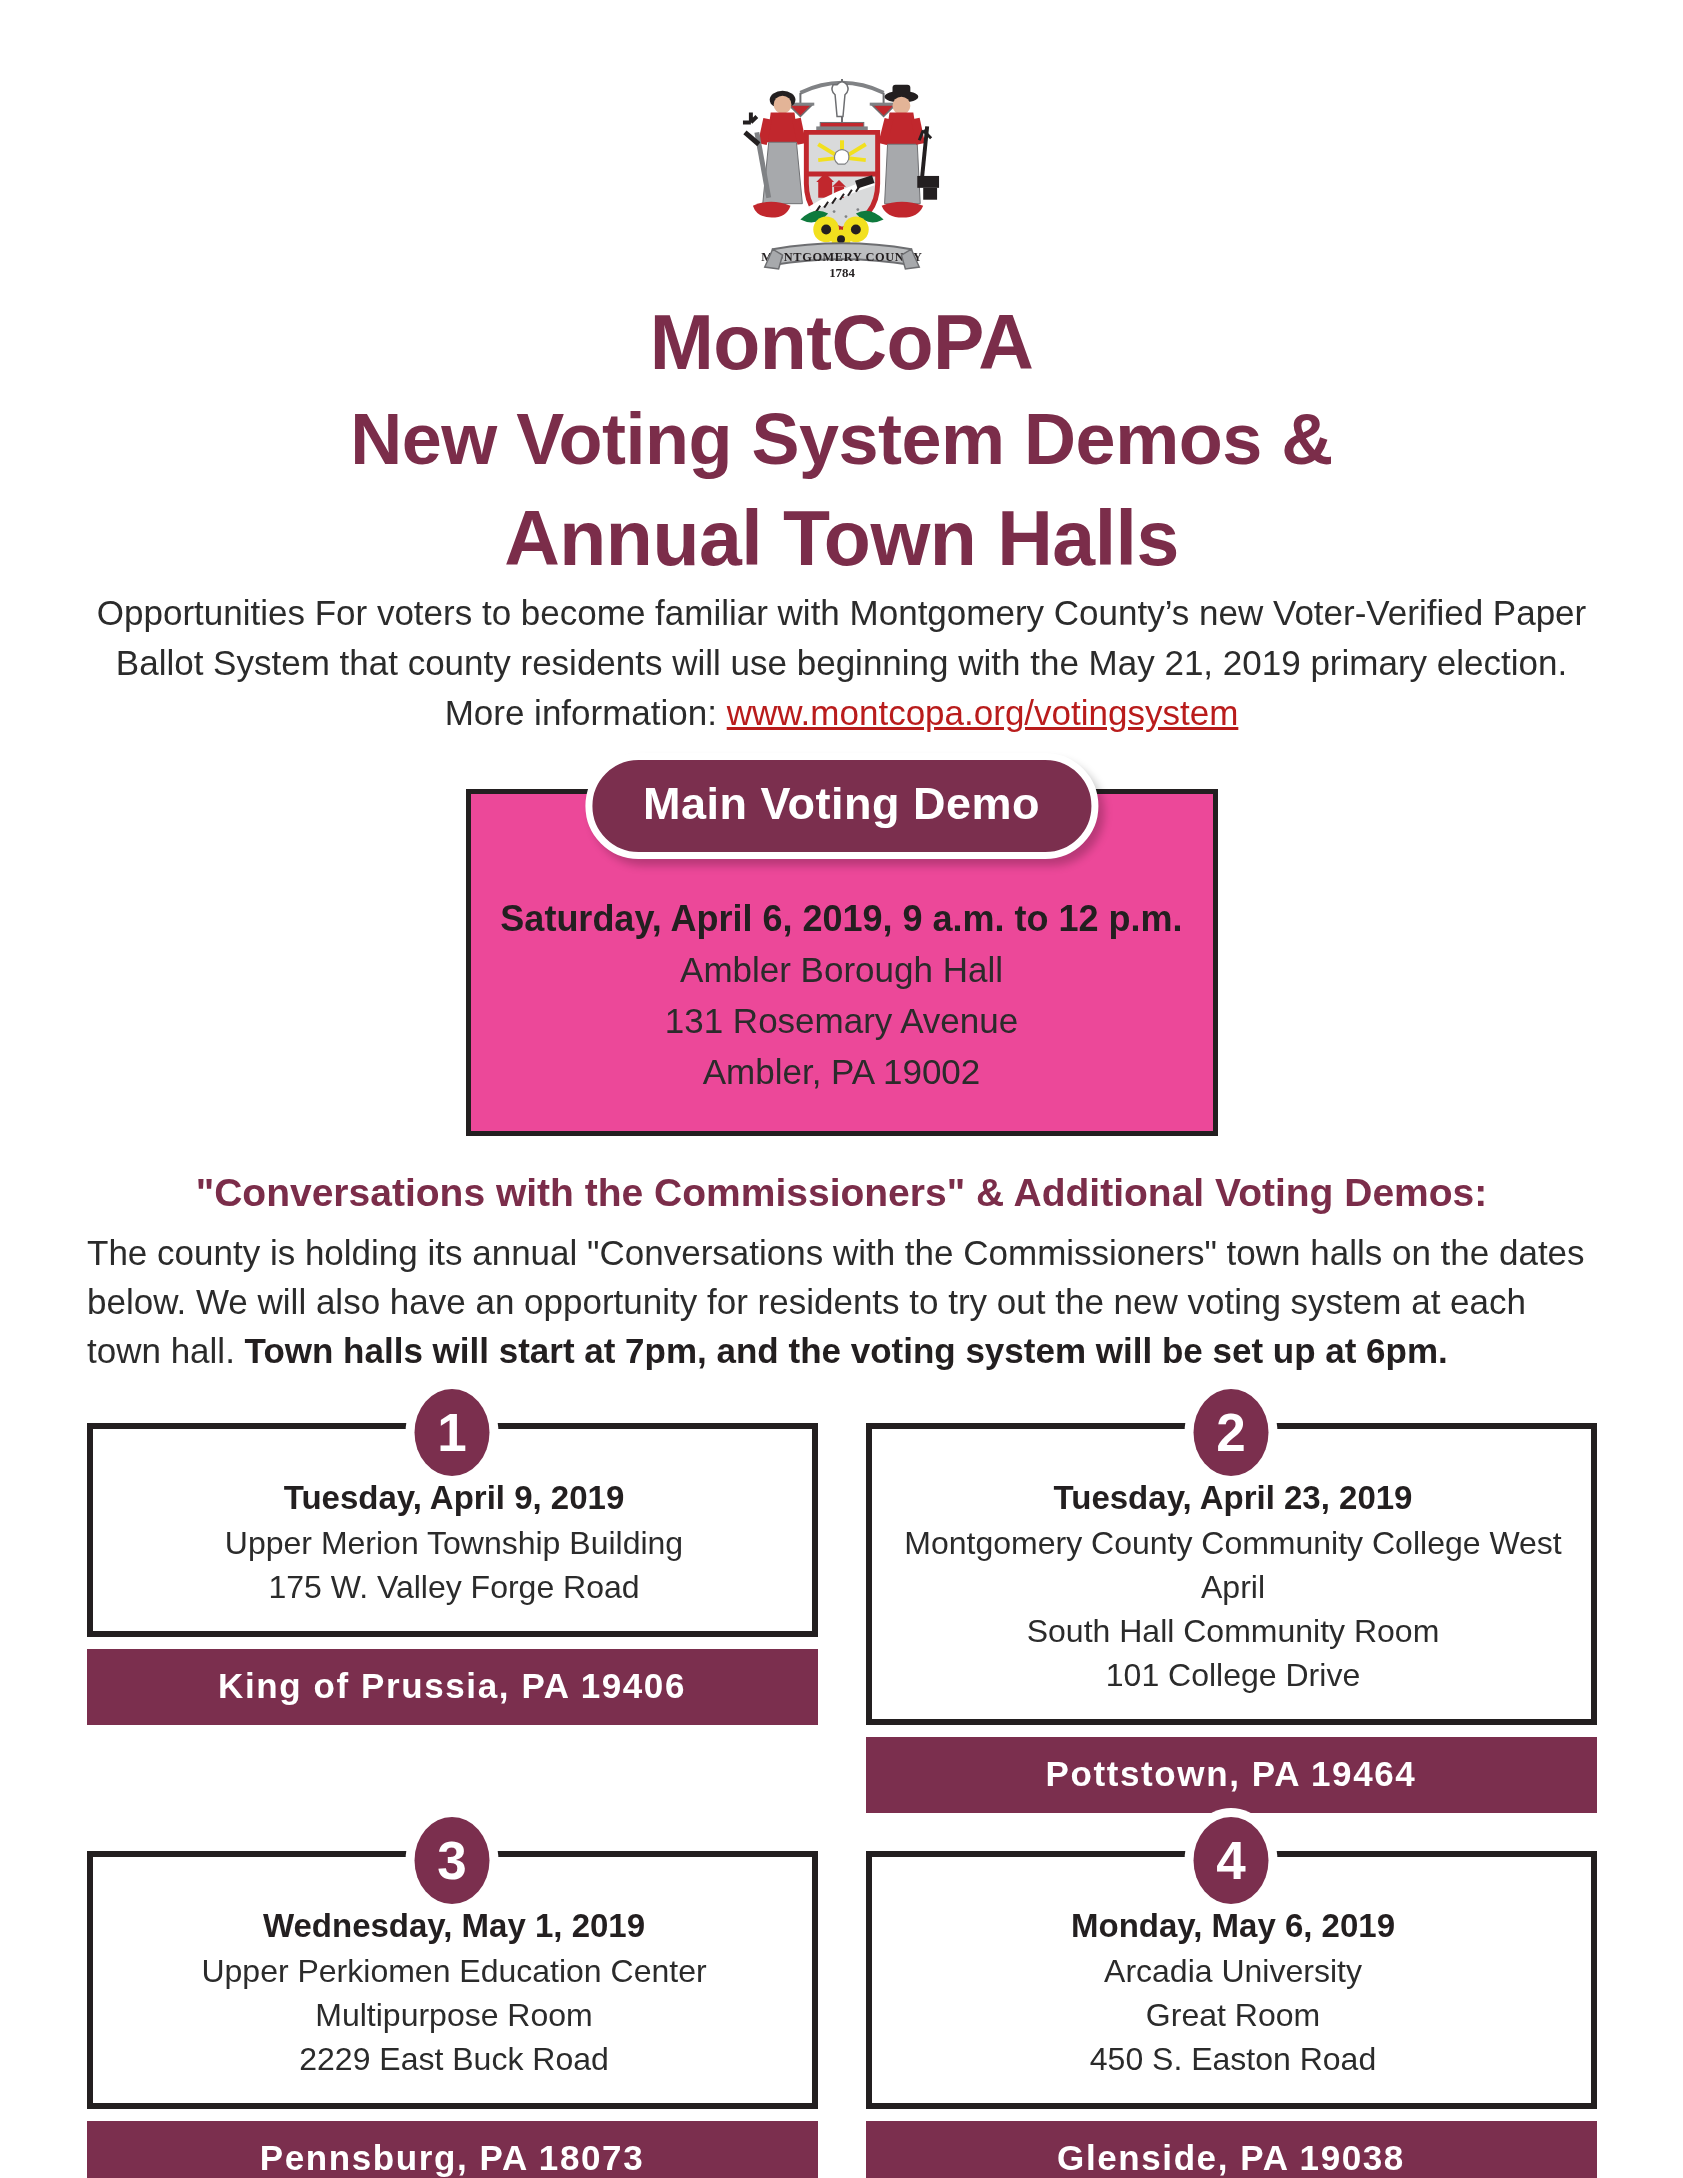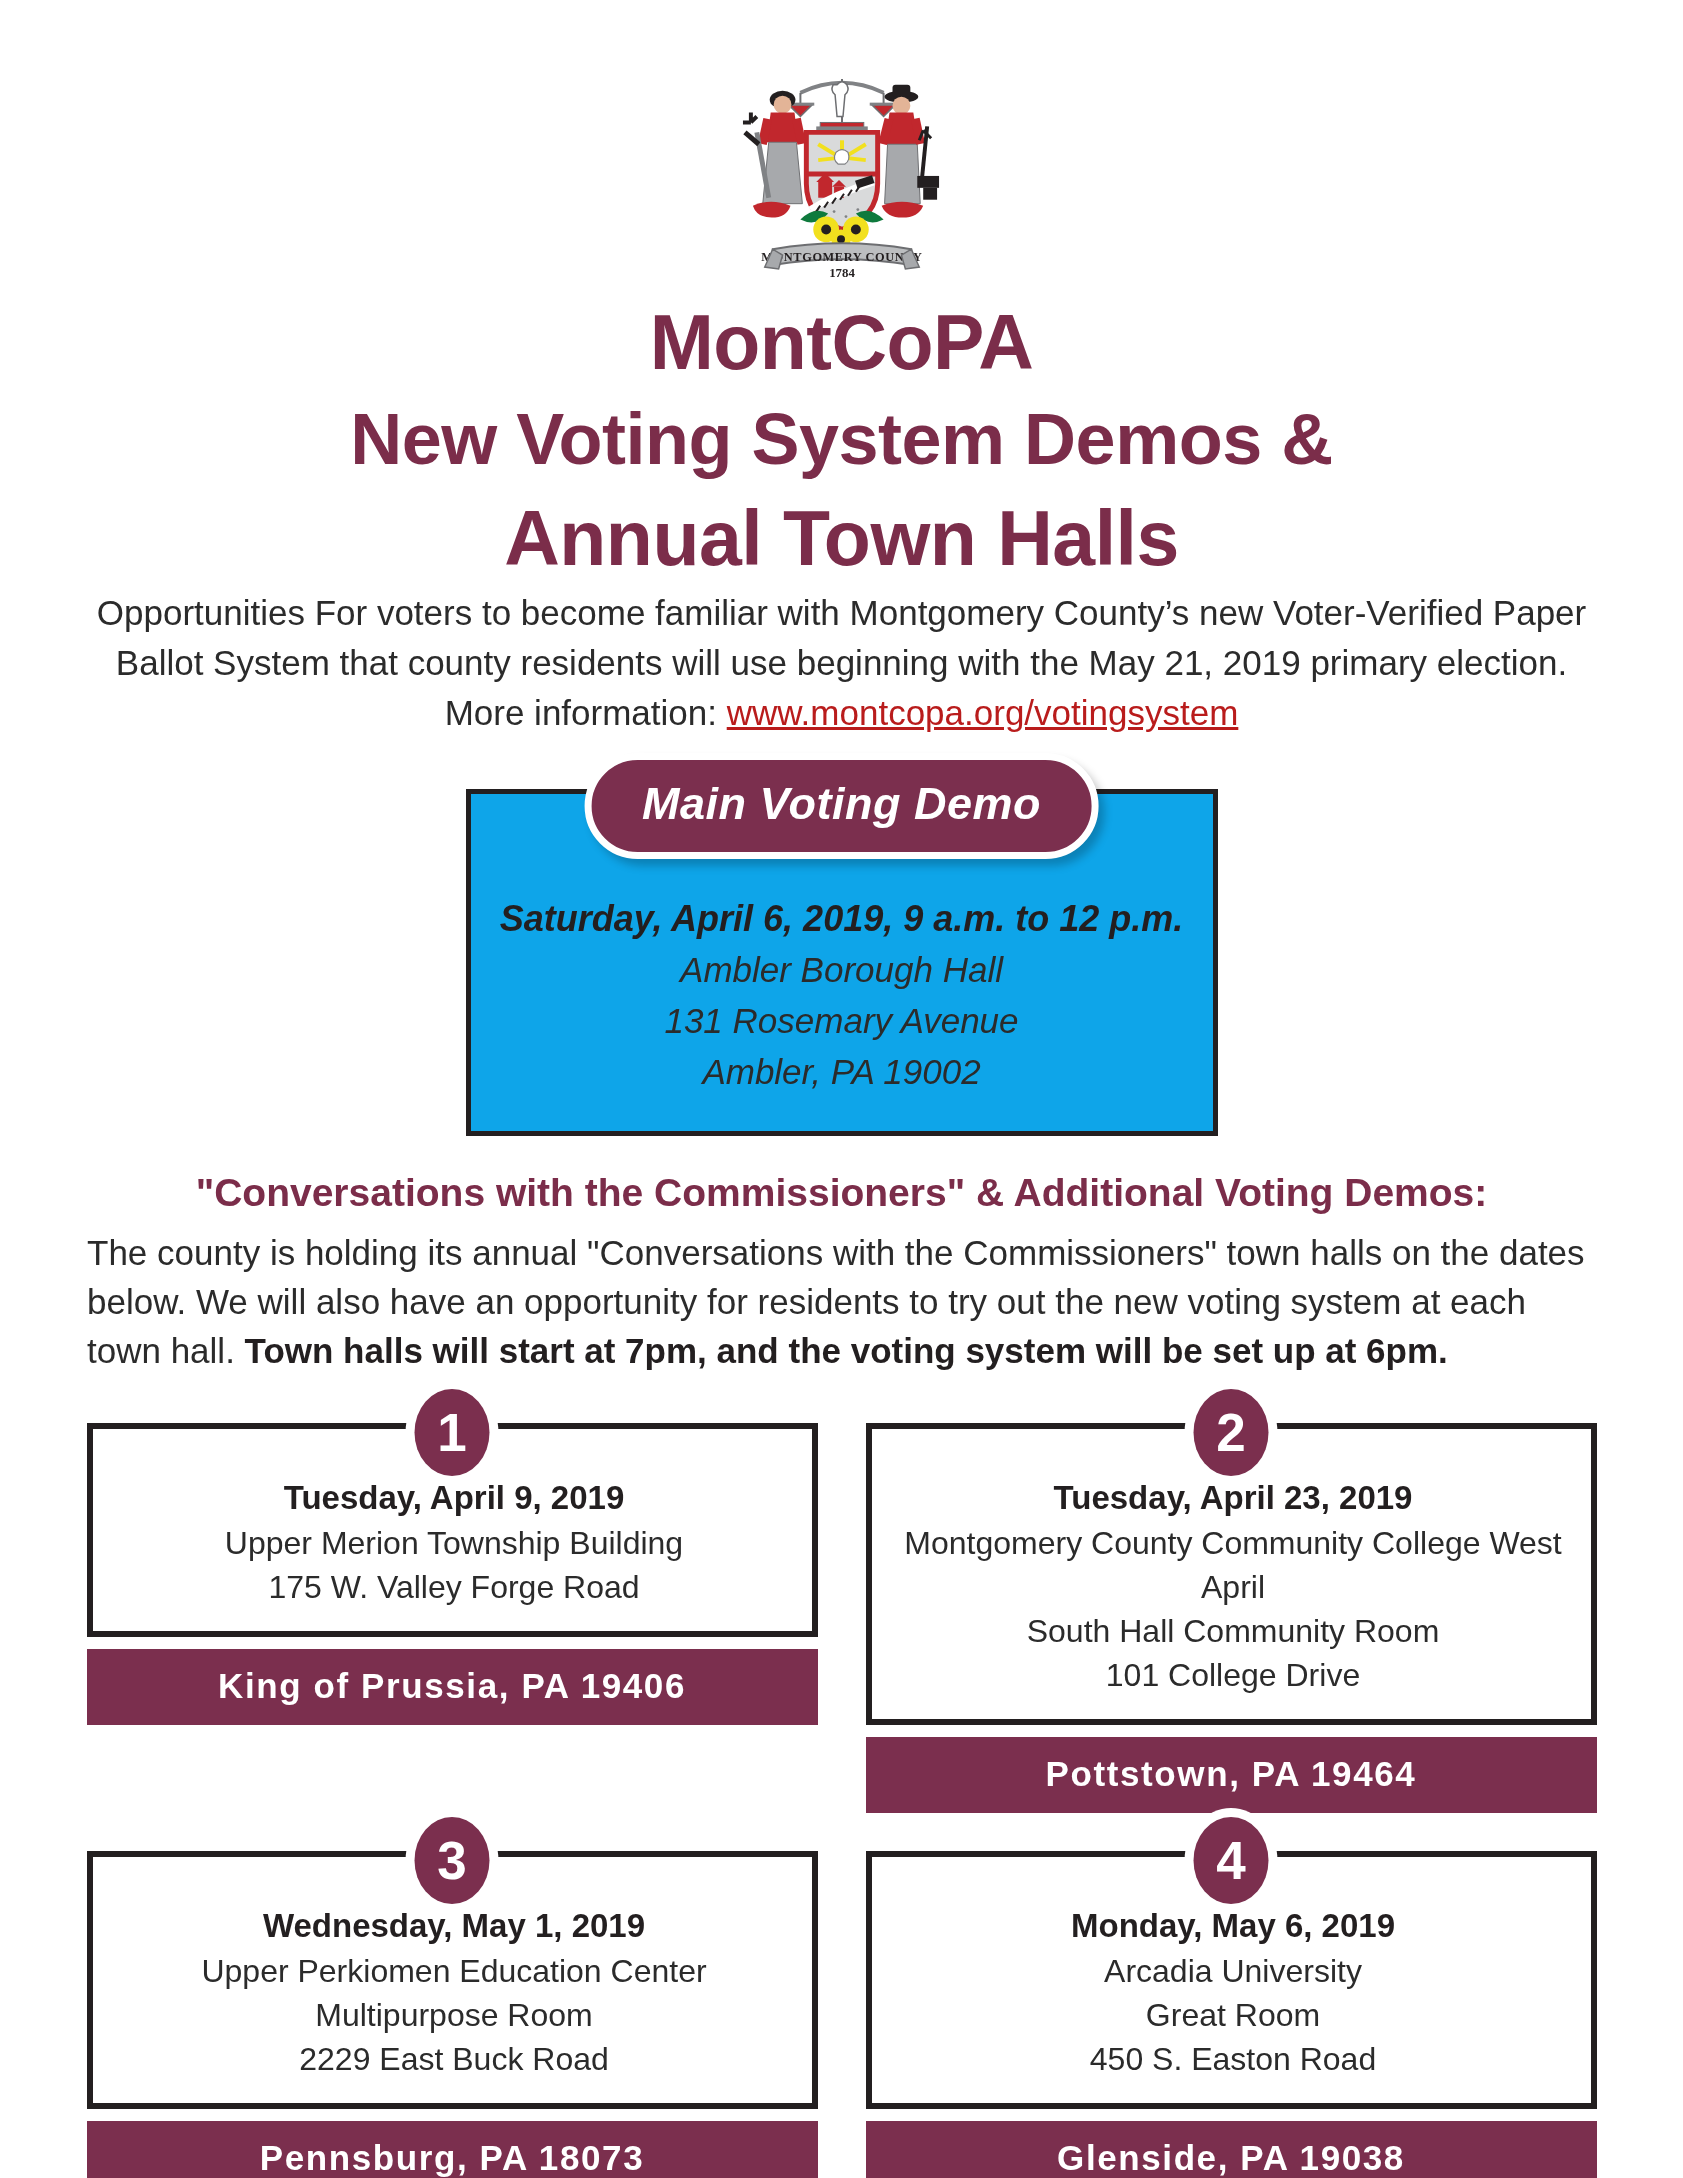--- a/index.html
+++ b/index.html
@@ -68,27 +68,26 @@
   .intro a, .url-link {
     color: #b91c1c;
     text-decoration: underline;
   }
 
   
   .main-demo-wrap {
     position: relative;
     width: 752px;
     margin: 51px auto 0 auto;
-    font-style: italic;
   }
   .main-demo-box {
     border: 5px solid #231f20;
     padding: 99px 20px 34px 20px;
     text-align: center;
-    background: #0ea5e9;
+    background: #ec4899;
   }
   .pill {
     position: absolute;
     top: -36px;
     left: 50%;
     transform: translateX(-50%);
     background: #7B2F4E;
     color: #ffffff;
     font-size: 45px;
     font-weight: 700;

